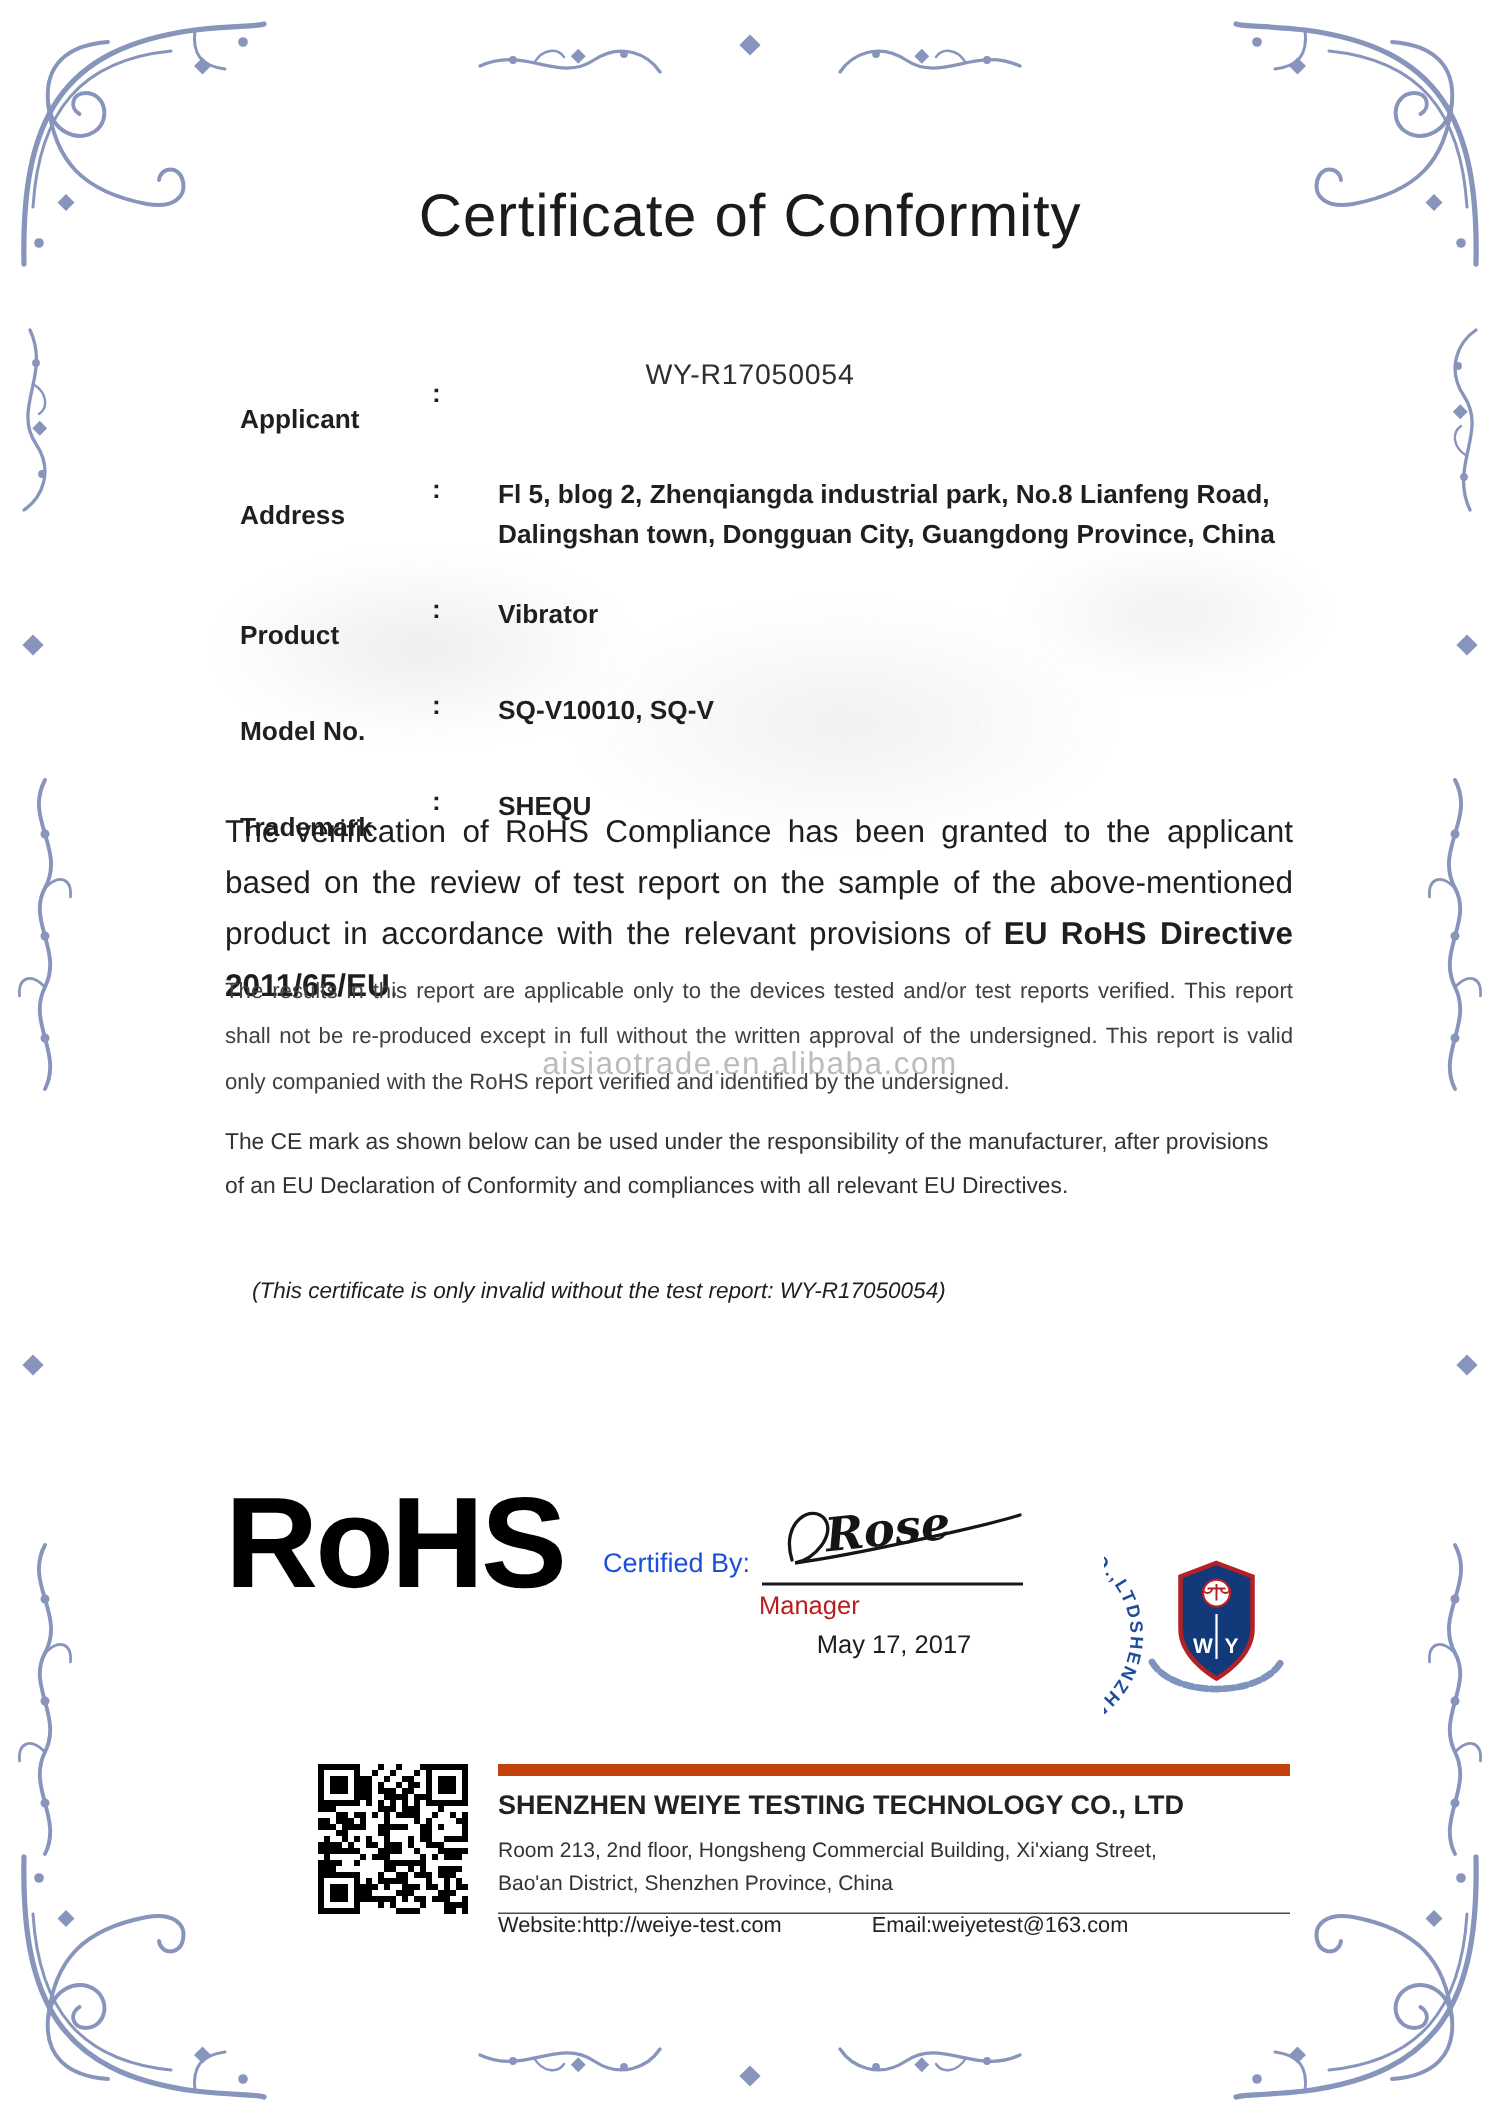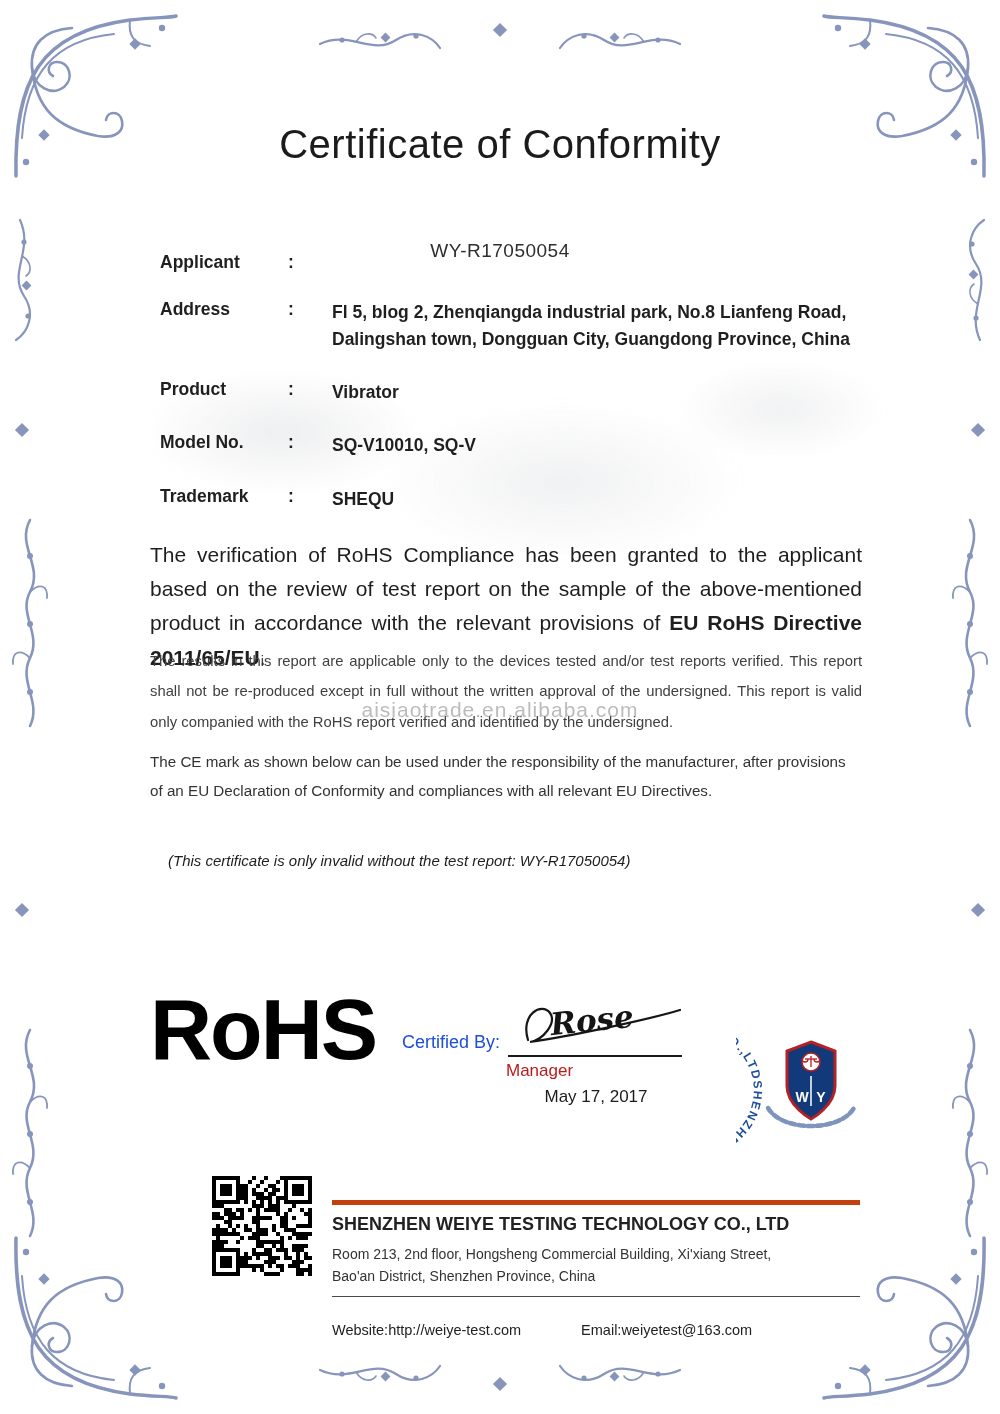--- a/index.html
+++ b/index.html
@@ -15,21 +15,21 @@
       radial-gradient(ellipse 260px 115px at 58% 58%, rgba(185,188,194,.38), transparent 70%),
       radial-gradient(ellipse 150px 70px at 86% 32%, rgba(185,188,194,.38), transparent 70%);
     filter:blur(7px);opacity:.55;
   }
   .title{position:absolute;top:122px;left:0;width:100%;text-align:center;z-index:2;
     font-size:40px;font-weight:400;color:#1b1b1b;letter-spacing:.5px;}
   .cert-no{position:absolute;top:200px;left:0;width:100%;text-align:center;z-index:2;
     font-size:19px;color:#2e2e2e;letter-spacing:.5px;margin-top:40px;}
   .fields{position:absolute;left:160px;top:252px;width:724px;z-index:2;}
   .field-row{display:flex;margin-bottom:26px;font-size:17.5px;font-weight:700;color:#1f1f1f;}
-  .field-label{width:128px;flex:none;}
+  .field-label{width:128px;flex:none;margin-top:17px;}
   .field-colon{width:44px;flex:none;}
   .field-value{flex:1;line-height:1.55;}
   .para{position:absolute;left:150px;width:712px;z-index:2;margin:0;}
   .grant{top:538px;font-size:21px;line-height:1.63;color:#1e1e1e;text-align:justify;}
   .grant b{font-weight:700;}
   .results{top:646px;font-size:14.8px;line-height:2.05;color:#404040;text-align:justify;}
   .ce{top:748px;font-size:15.2px;line-height:1.9;color:#333;}
   .note{position:absolute;left:168px;top:852px;z-index:2;font-size:15px;font-style:italic;color:#1e1e1e;}
   .text-wm{position:absolute;left:0;top:698px;width:100%;text-align:center;z-index:3;
     font-size:21px;color:#8e8e8e;opacity:.6;letter-spacing:1px;pointer-events:none;}
@@ -40,24 +40,24 @@
   .sig-svg{position:absolute;left:0;top:0;}
   .sig-name{position:absolute;left:44px;top:6px;font-family:"DejaVu Serif",serif;
     font-style:italic;font-weight:700;font-size:31px;color:#141414;transform:rotate(-6deg);}
   .sig-line{position:absolute;left:508px;top:1055px;width:174px;border-top:2px solid #1a1a1a;z-index:2;}
   .sig-title{position:absolute;left:506px;top:1061px;width:180px;text-align:left;z-index:2;font-size:17px;color:#b91c1c;}
   .sig-date{position:absolute;left:506px;top:1087px;width:180px;text-align:center;z-index:2;font-size:17px;color:#1c1c1c;}
   .seal{position:absolute;left:736px;top:1006px;width:150px;height:150px;z-index:2;}
   .qr{position:absolute;left:212px;top:1176px;width:100px;height:100px;z-index:2;background:#fff;
     display:grid;grid-template-columns:repeat(25,1fr);grid-template-rows:repeat(25,1fr);}
   .qr .qm{background:#000;}
-  .footer-text{position:absolute;left:332px;top:1200px;width:528px;z-index:2;border-top:5px solid #c2410c;padding-top:9px;}
+  .footer-text{position:absolute;left:332px;top:1176px;width:528px;z-index:2;border-top:8px solid #c2410c;padding-top:9px;}
   .footer-company{font-size:18px;font-weight:700;color:#222;margin-bottom:9px;}
   .footer-addr{font-size:14px;line-height:1.55;color:#333;}
-  .site-row{border-top:1.5px solid #4a4a4a;margin-top:9px;padding-top:25px;display:flex;gap:60px;font-size:14.5px;color:#222;}
+  .site-row{border-top:1.5px solid #4a4a4a;margin-top:9px;padding-top:0;display:flex;gap:60px;font-size:14.5px;color:#222;}
 </style>
 </head>
 <body>
 
 <div class="sheet">
 
   <svg class="ornaments" width="1000" height="1414" viewBox="0 0 1000 1414" aria-hidden="true">
     <defs>
       <g id="cornerFl" stroke="#8795bc" fill="none" stroke-linecap="round">
         <path d="M6,166 C4,70 30,22 120,10 C146,7 160,8 166,6" stroke-width="3.5"></path>

